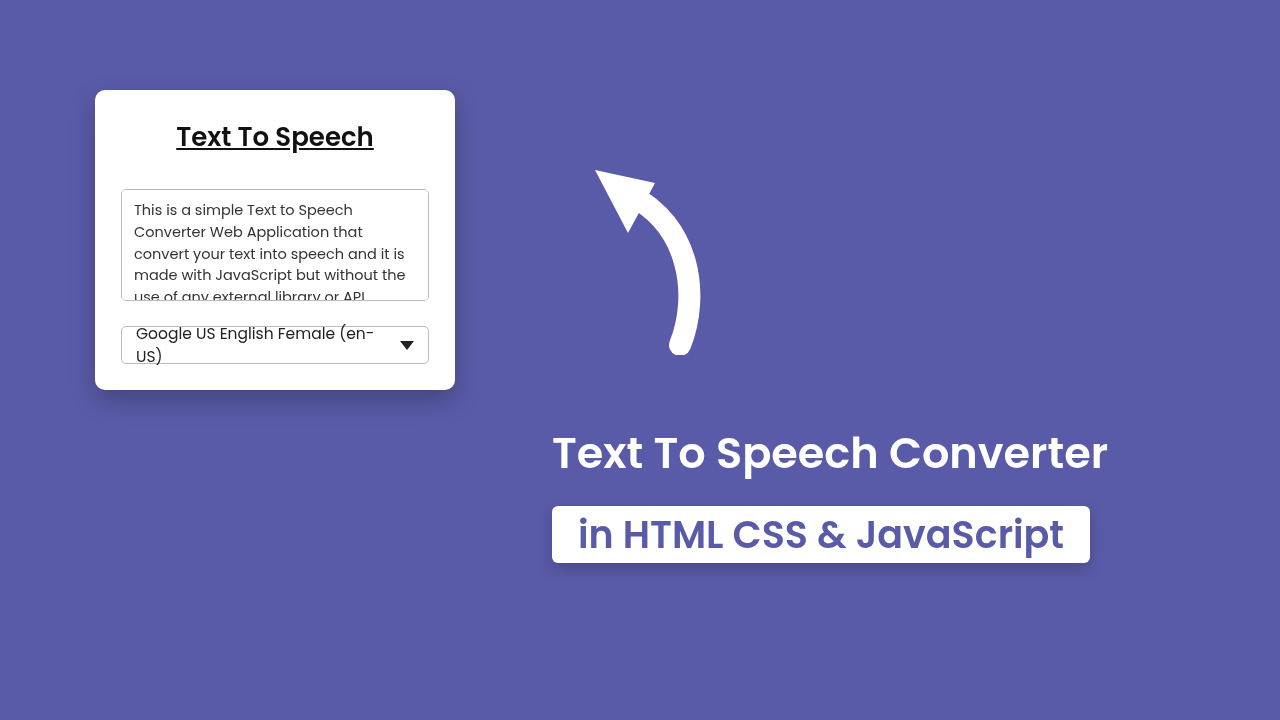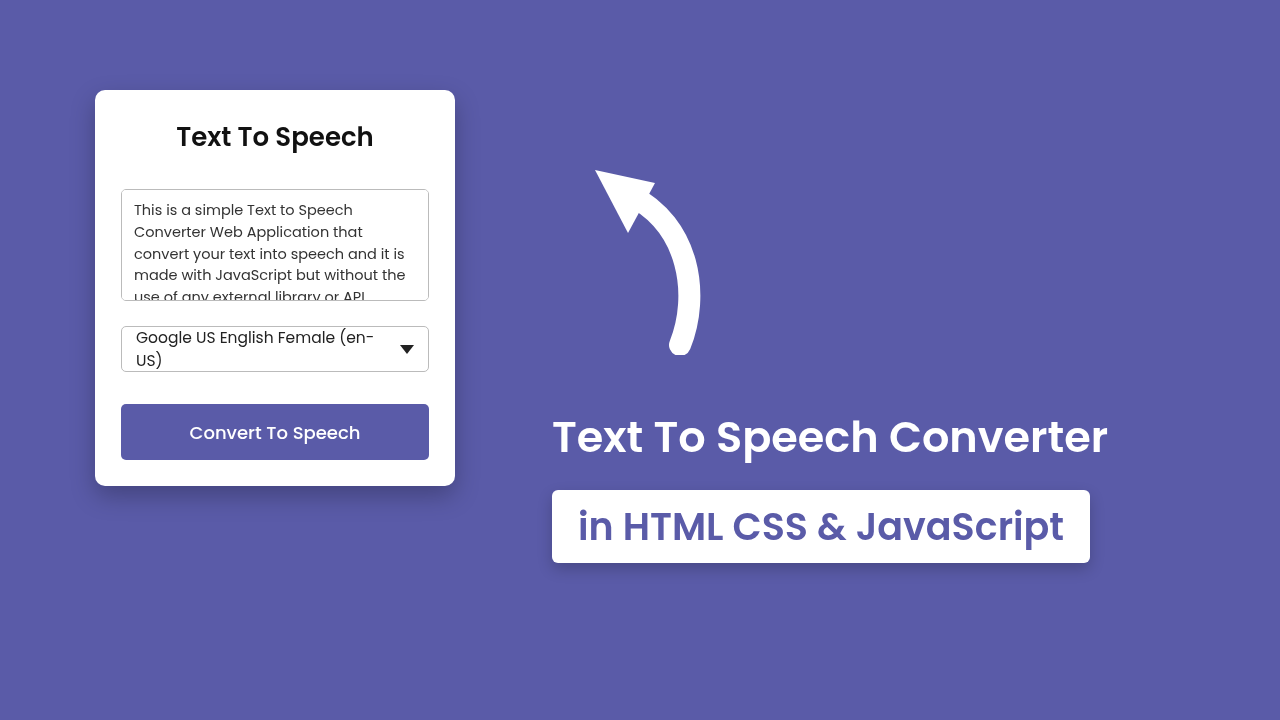--- a/index.html
+++ b/index.html
@@ -20,20 +20,21 @@
     border-radius: 10px;
     padding: 28px 26px 26px 26px;
     box-shadow: 0 10px 25px rgba(0,0,0,0.25);
   }
   .card-title {
     font-size: 26px;
     font-weight: 600;
     text-align: center;
     color: #111;
     margin-bottom: 32px;
+    text-decoration: underline;
   }
   .field-label {
     font-size: 17px;
     color: #111;
     margin-bottom: 10px;
     font-weight: 400;
   }
   .textarea {
     width: 100%;
     height: 112px;
@@ -44,21 +45,21 @@
     line-height: 1.5;
     color: #333;
     font-family: inherit;
     resize: none;
     outline: none;
   }
   .voice-row { margin-top: 18px; }
   .select-wrap {
     position: relative;
     width: 100%;
-    height: 46px;
+    height: 38px;
     border: 1px solid #bbb;
     border-radius: 5px;
     display: flex;
     align-items: center;
     padding: 0 14px;
     cursor: pointer;
     background: #fff;
   }
   .select-text {
     font-size: 15.5px;
@@ -85,57 +86,56 @@
     font-family: inherit;
   }
   .arrow {
     position: absolute;
     left: 560px;
     top: 145px;
   }
   .headline-area {
     position: absolute;
     left: 552px;
-    top: 412px;
+    top: 428px;
     width: 670px;
   }
   .headline {
     color: #fff;
     font-size: 43px;
     font-weight: 600;
     line-height: 1.2;
   }
   .sub-badge {
     display: inline-block;
     background: #fff;
     color: #5a5ba8;
     font-size: 38px;
     font-weight: 600;
-    padding: 8px 26px;
+    padding: 0 26px;
     border-radius: 6px;
     margin-top: 26px;
     box-shadow: 0 6px 15px rgba(0,0,0,0.2);
   }
 </style>
 </head>
 <body>
 
 <div class="card">
   <h2 class="card-title">Text To Speech</h2>
 
   <textarea class="textarea" style="">This is a simple Text to Speech Converter Web Application that convert your text into speech and it is made with JavaScript but without the use of any external library or API.</textarea>
 
   <div class="voice-row">
     <div class="select-wrap">
       <span class="select-text">Google US English Female (en-US)</span>
       <span class="caret"></span>
     </div>
   </div>
 
-  <button class="convert-btn">Convert To Speech</button>
 </div>
 
 <div class="arrow">
   <svg width="170" height="210" viewBox="0 0 170 210">
     <path d="M 120 200 C 140 150, 130 80, 70 50" stroke="#fff" stroke-width="22" fill="none" stroke-linecap="round"></path>
     <path d="M 35 25 L 95 38 L 68 88 Z" fill="#fff"></path>
   </svg>
 </div>
 
 <div class="headline-area">

